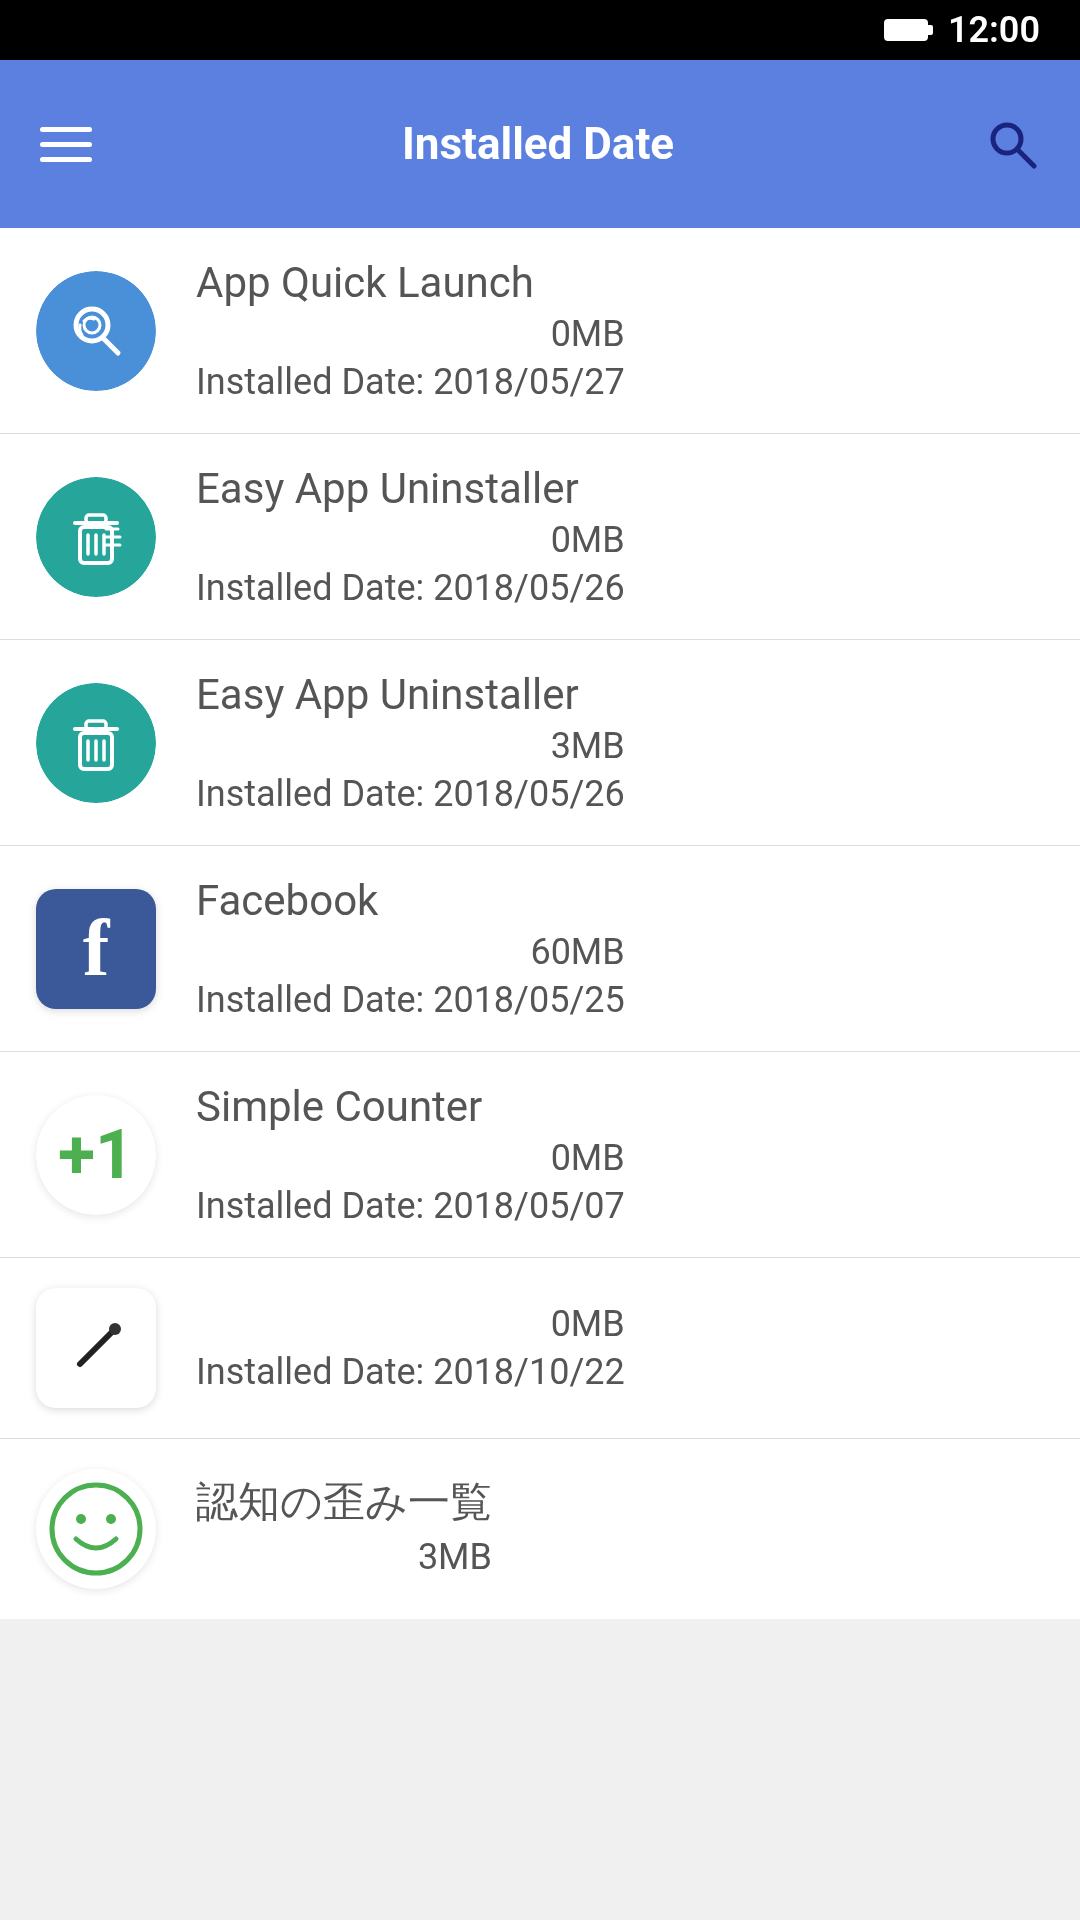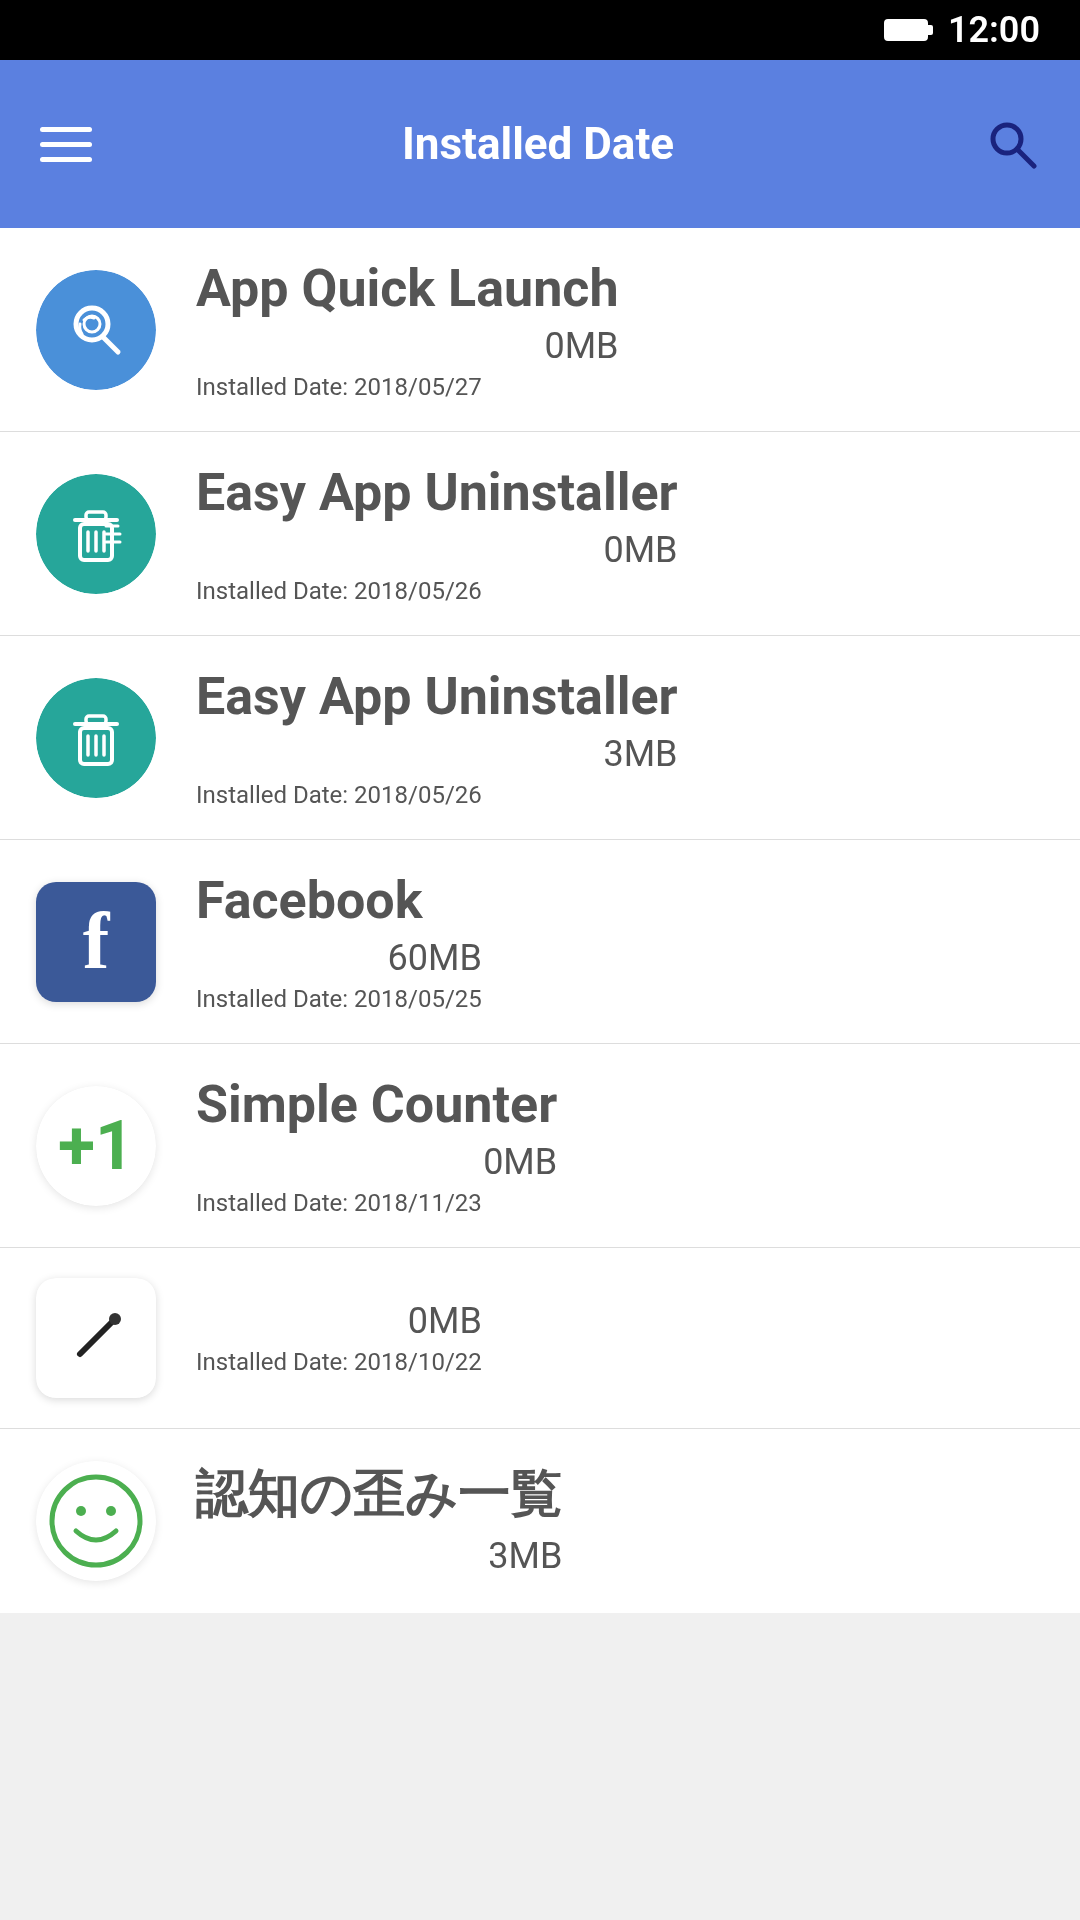--- a/index.html
+++ b/index.html
@@ -124,31 +124,31 @@
       border-radius: 50%;
       background: #fff;
       box-shadow: 0 2px 8px rgba(0,0,0,0.1);
     }
     .app-info {
       display: flex;
       flex-direction: column;
       gap: 6px;
     }
     .app-name {
-      font-size: 52px;
+      font-size: 42px;
       color: #555;
-      font-weight: 700;
+      font-weight: 400;
     }
     .app-size {
       font-size: 36px;
       color: #555;
       text-align: right;
     }
     .app-date {
-      font-size: 24px;
+      font-size: 36px;
       color: #555;
     }
 
     
     .icon-blue-circle {
       width: 120px;
       height: 120px;
       border-radius: 50%;
       background: #4a90d9;
       display: flex;
@@ -310,21 +310,21 @@
     </div>
   </div>
 
   <div class="app-item">
     <div class="app-icon-wrap circle-white">
       <div class="icon-counter">+1</div>
     </div>
     <div class="app-info">
       <span class="app-name">Simple Counter</span>
       <span class="app-size">0MB</span>
-      <span class="app-date">Installed Date: 2018/11/23</span>
+      <span class="app-date">Installed Date: 2018/05/07</span>
     </div>
   </div>
 
   <div class="app-item">
     <div class="app-icon-wrap rounded-square">
       <div class="icon-chirashi">
         <svg width="72" height="72" viewBox="0 0 72 72" fill="none">
           <rect x="10" y="10" width="52" height="52" rx="8" fill="#fff"></rect>
           <line x1="52" y1="20" x2="20" y2="52" stroke="#222" stroke-width="6" stroke-linecap="round"></line>
           <circle cx="55" cy="17" r="6" fill="#333"></circle>

